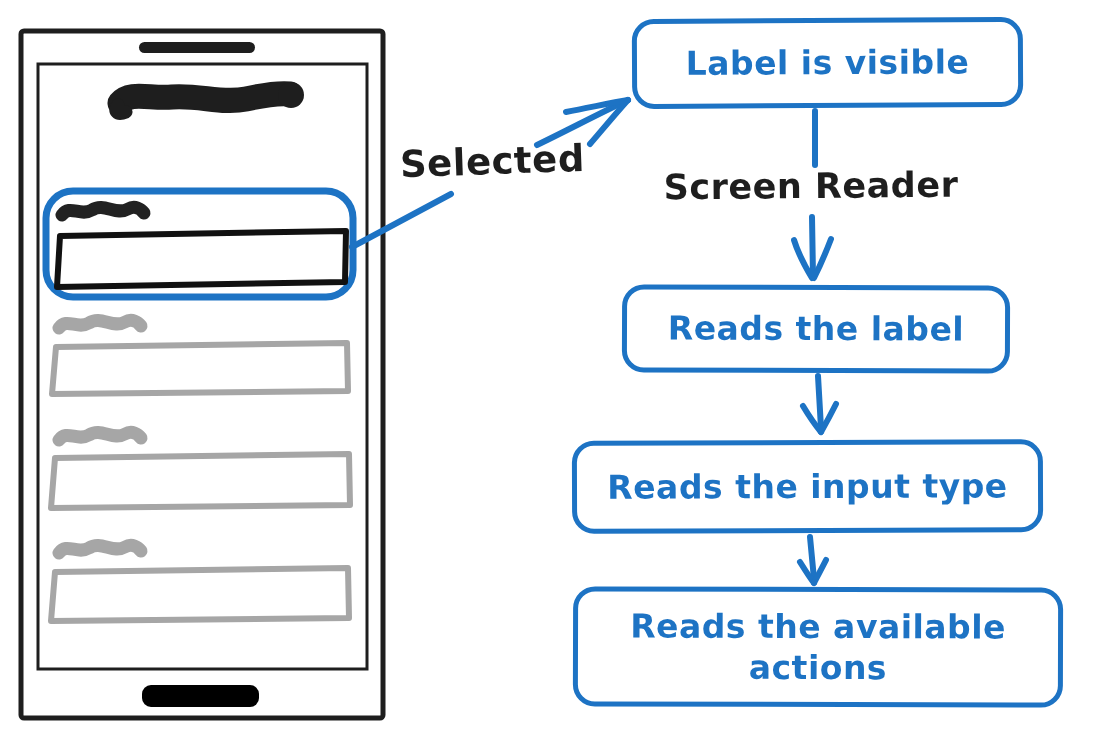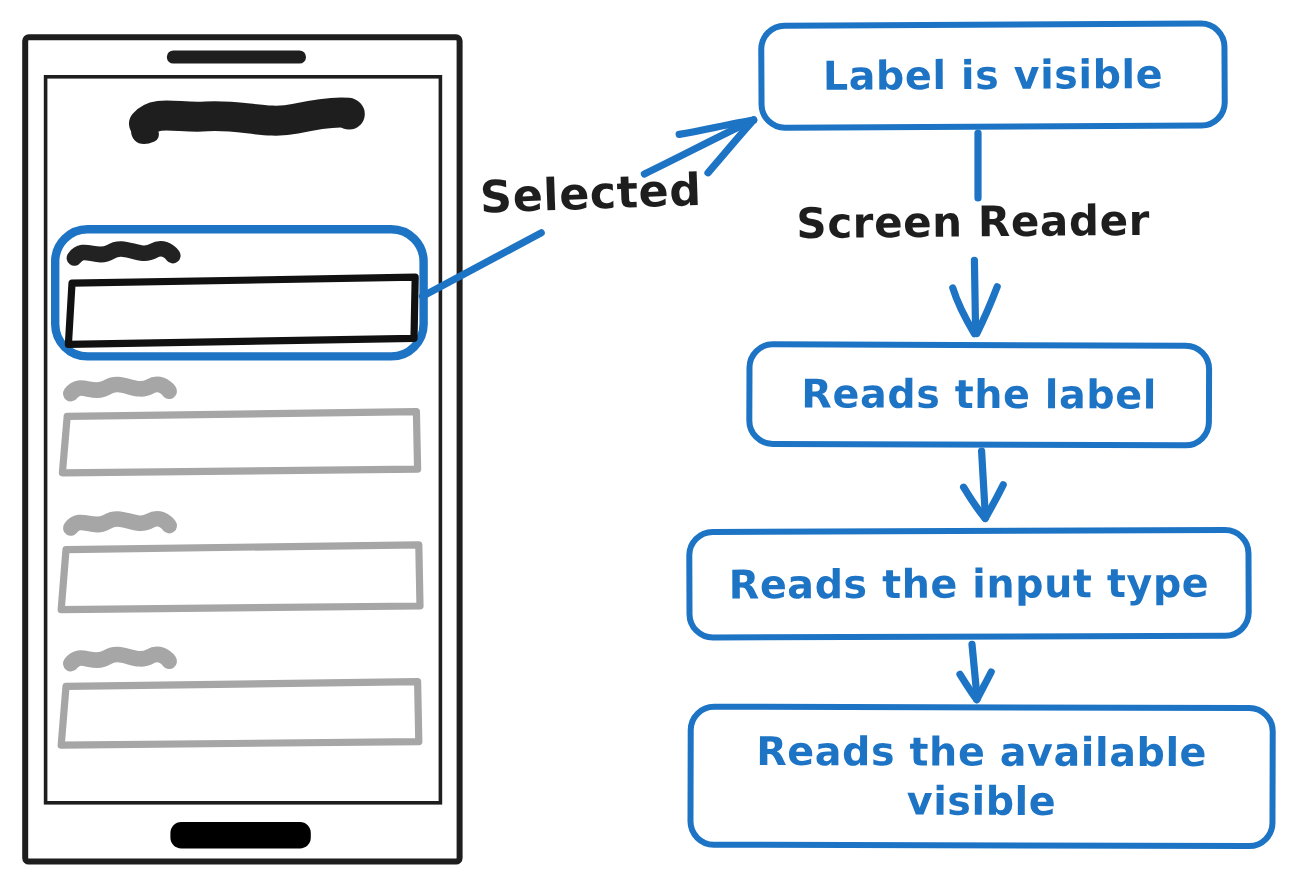--- a/index.html
+++ b/index.html
@@ -118,16 +118,16 @@
 
   <div class="flow-box box-2">
     <span>Reads the label</span>
   </div>
 
   <div class="flow-box box-3">
     <span>Reads the input type</span>
   </div>
 
   <div class="flow-box box-4">
-    <span>Reads the available visible</span>
+    <span>Reads the available actions</span>
   </div>
 
 </div>
 
 </body></html>

